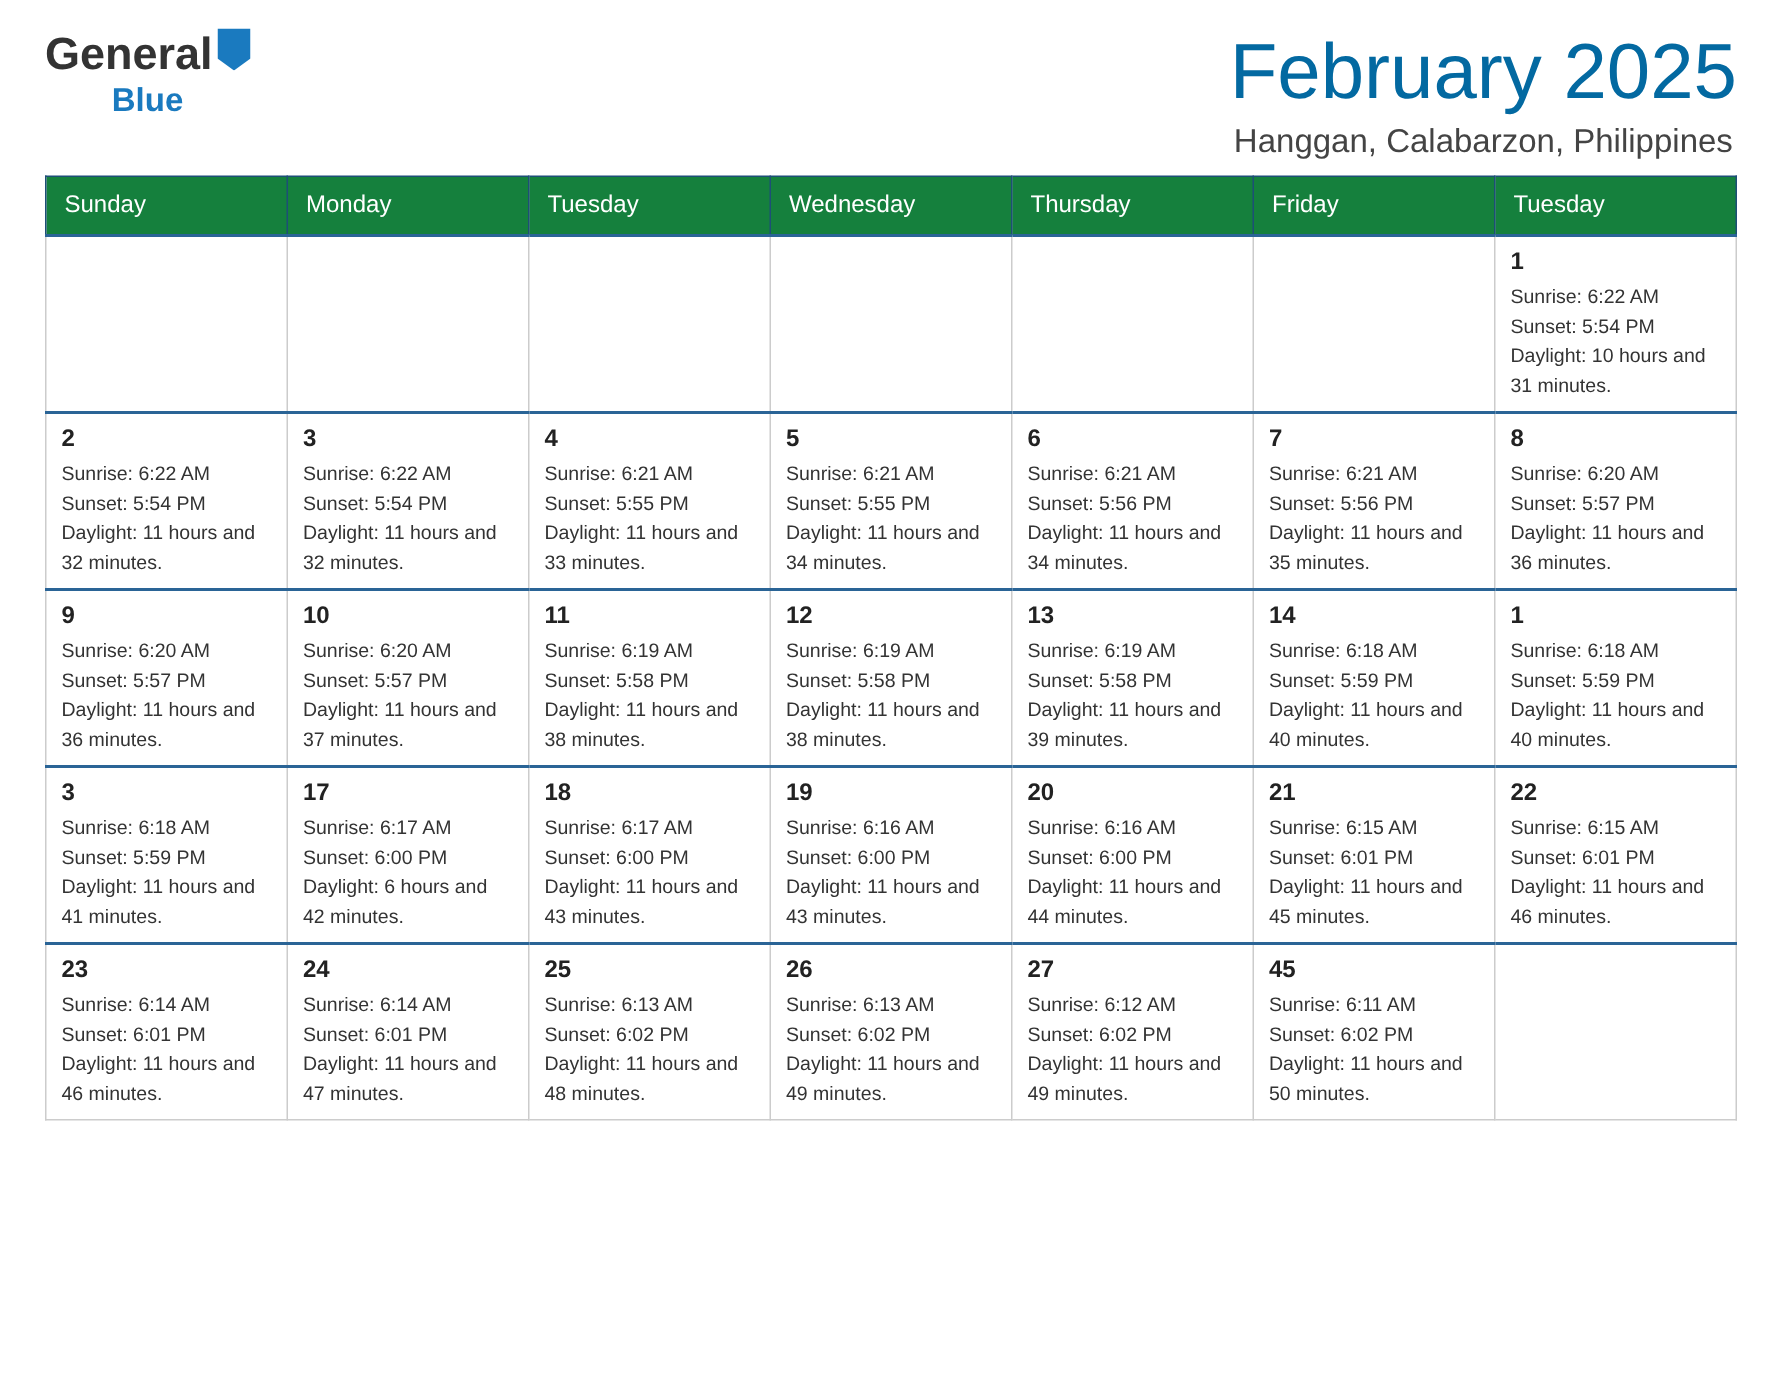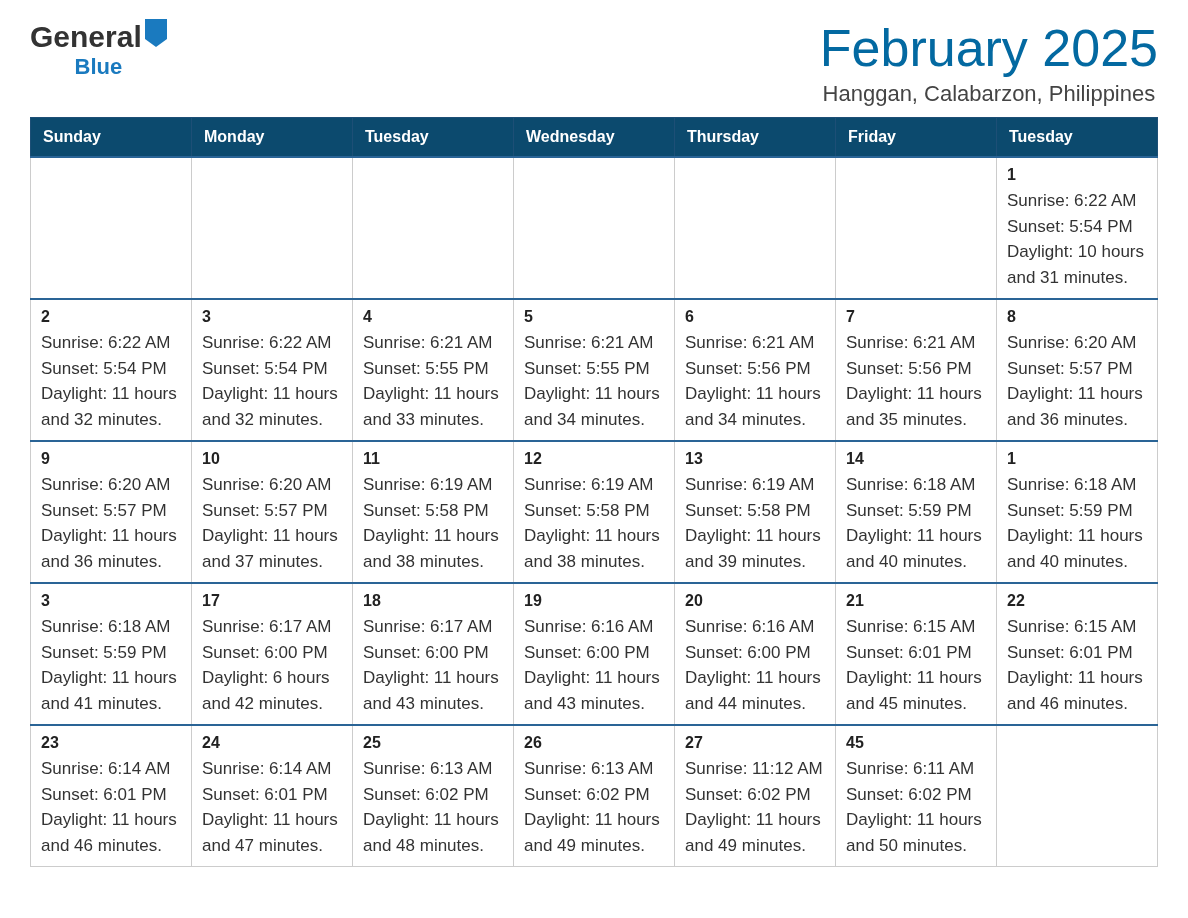--- a/index.html
+++ b/index.html
@@ -35,24 +35,24 @@
       color: #444;
       margin-top: 4px;
       text-align: center;
     }
     .calendar-table {
       width: 100%;
       border-collapse: collapse;
       margin-top: 10px;
     }
     .calendar-table th {
-      background-color: #0c4a6e;
+      background-color: #15803d;
       color: #fff;
       font-size: 16px;
-      font-weight: bold;
+      font-weight: normal;
       padding: 10px 12px;
       text-align: left;
       border: 1px solid #1d4f76;
     }
     .calendar-table td {
       vertical-align: top;
       border: 1px solid #ccc;
       padding: 8px 10px;
       width: 14.28%;
       min-height: 110px;
@@ -68,21 +68,21 @@
       border-top: 2px solid #2a6496;
     }
     .day-number {
       font-size: 16px;
       font-weight: bold;
       color: #222;
       display: block;
       margin-bottom: 4px;
     }
     .day-info {
-      font-size: 17px;
+      font-size: 13px;
       color: #333;
       line-height: 1.5;
     }
     .empty-cell {
       background: #f9f9f9;
     }
     .logo-word {
       font-size: 30px;
       font-weight: bold;
       color: #333;
@@ -244,21 +244,21 @@
         <td>
           <span class="day-number">25</span>
           <div class="day-info"><span>Sunrise: 6:13 AM</span><br><span>Sunset: 6:02 PM</span><br><span>Daylight: 11 hours and 48 minutes.</span></div>
         </td>
         <td>
           <span class="day-number">26</span>
           <div class="day-info"><span>Sunrise: 6:13 AM</span><br><span>Sunset: 6:02 PM</span><br><span>Daylight: 11 hours and 49 minutes.</span></div>
         </td>
         <td>
           <span class="day-number">27</span>
-          <div class="day-info"><span>Sunrise: 11:12 AM</span><br><span>Sunset: 6:02 PM</span><br><span>Daylight: 11 hours and 49 minutes.</span></div>
+          <div class="day-info"><span>Sunrise: 6:12 AM</span><br><span>Sunset: 6:02 PM</span><br><span>Daylight: 11 hours and 49 minutes.</span></div>
         </td>
         <td>
           <span class="day-number">45</span>
           <div class="day-info"><span>Sunrise: 6:11 AM</span><br><span>Sunset: 6:02 PM</span><br><span>Daylight: 11 hours and 50 minutes.</span></div>
         </td>
         <td class="empty-cell"></td>
       </tr>
     </tbody>
 </table>
 

